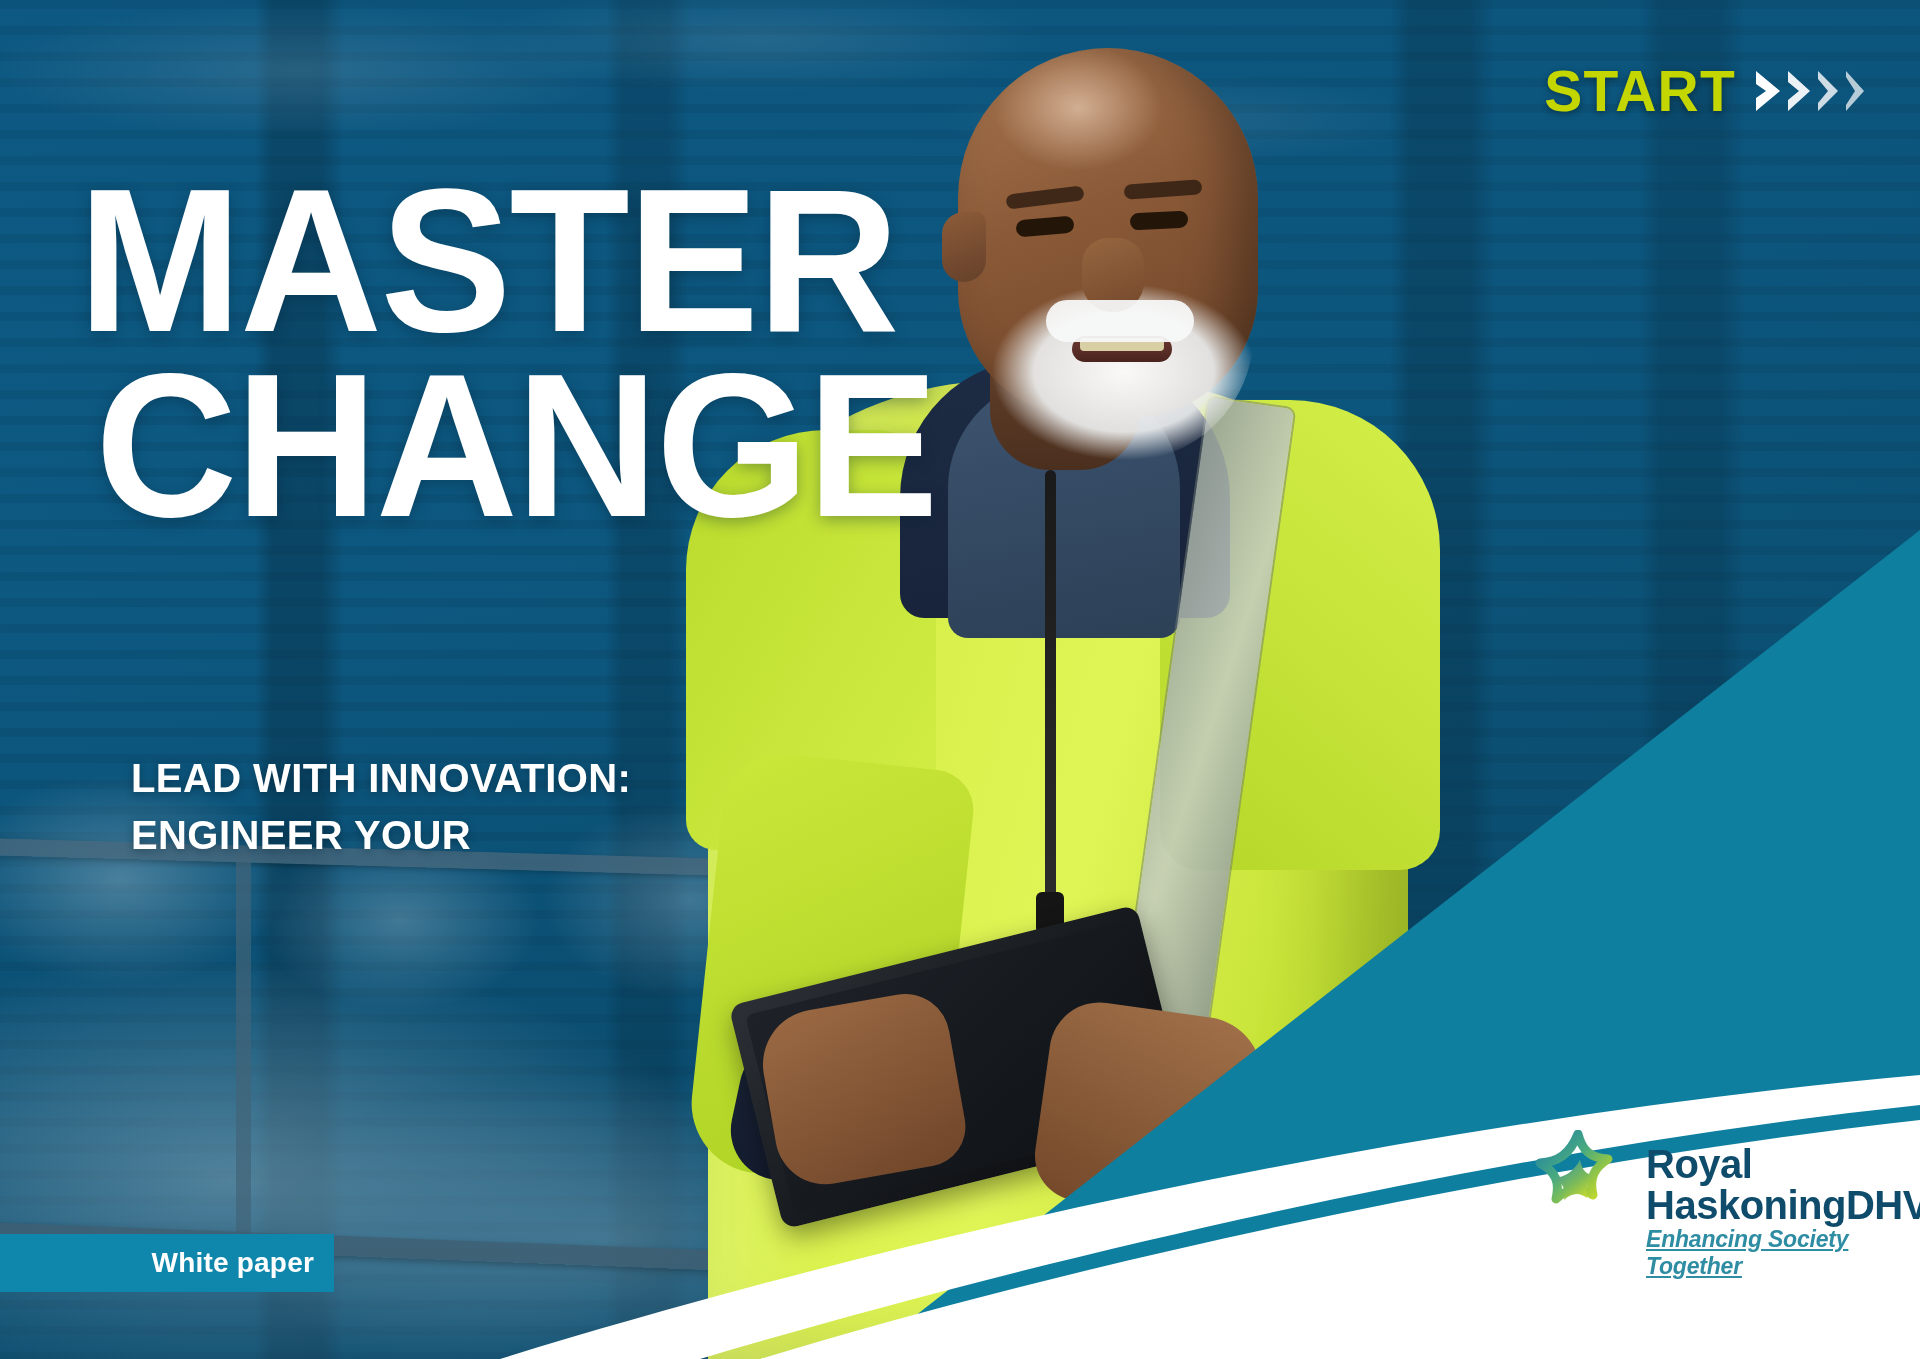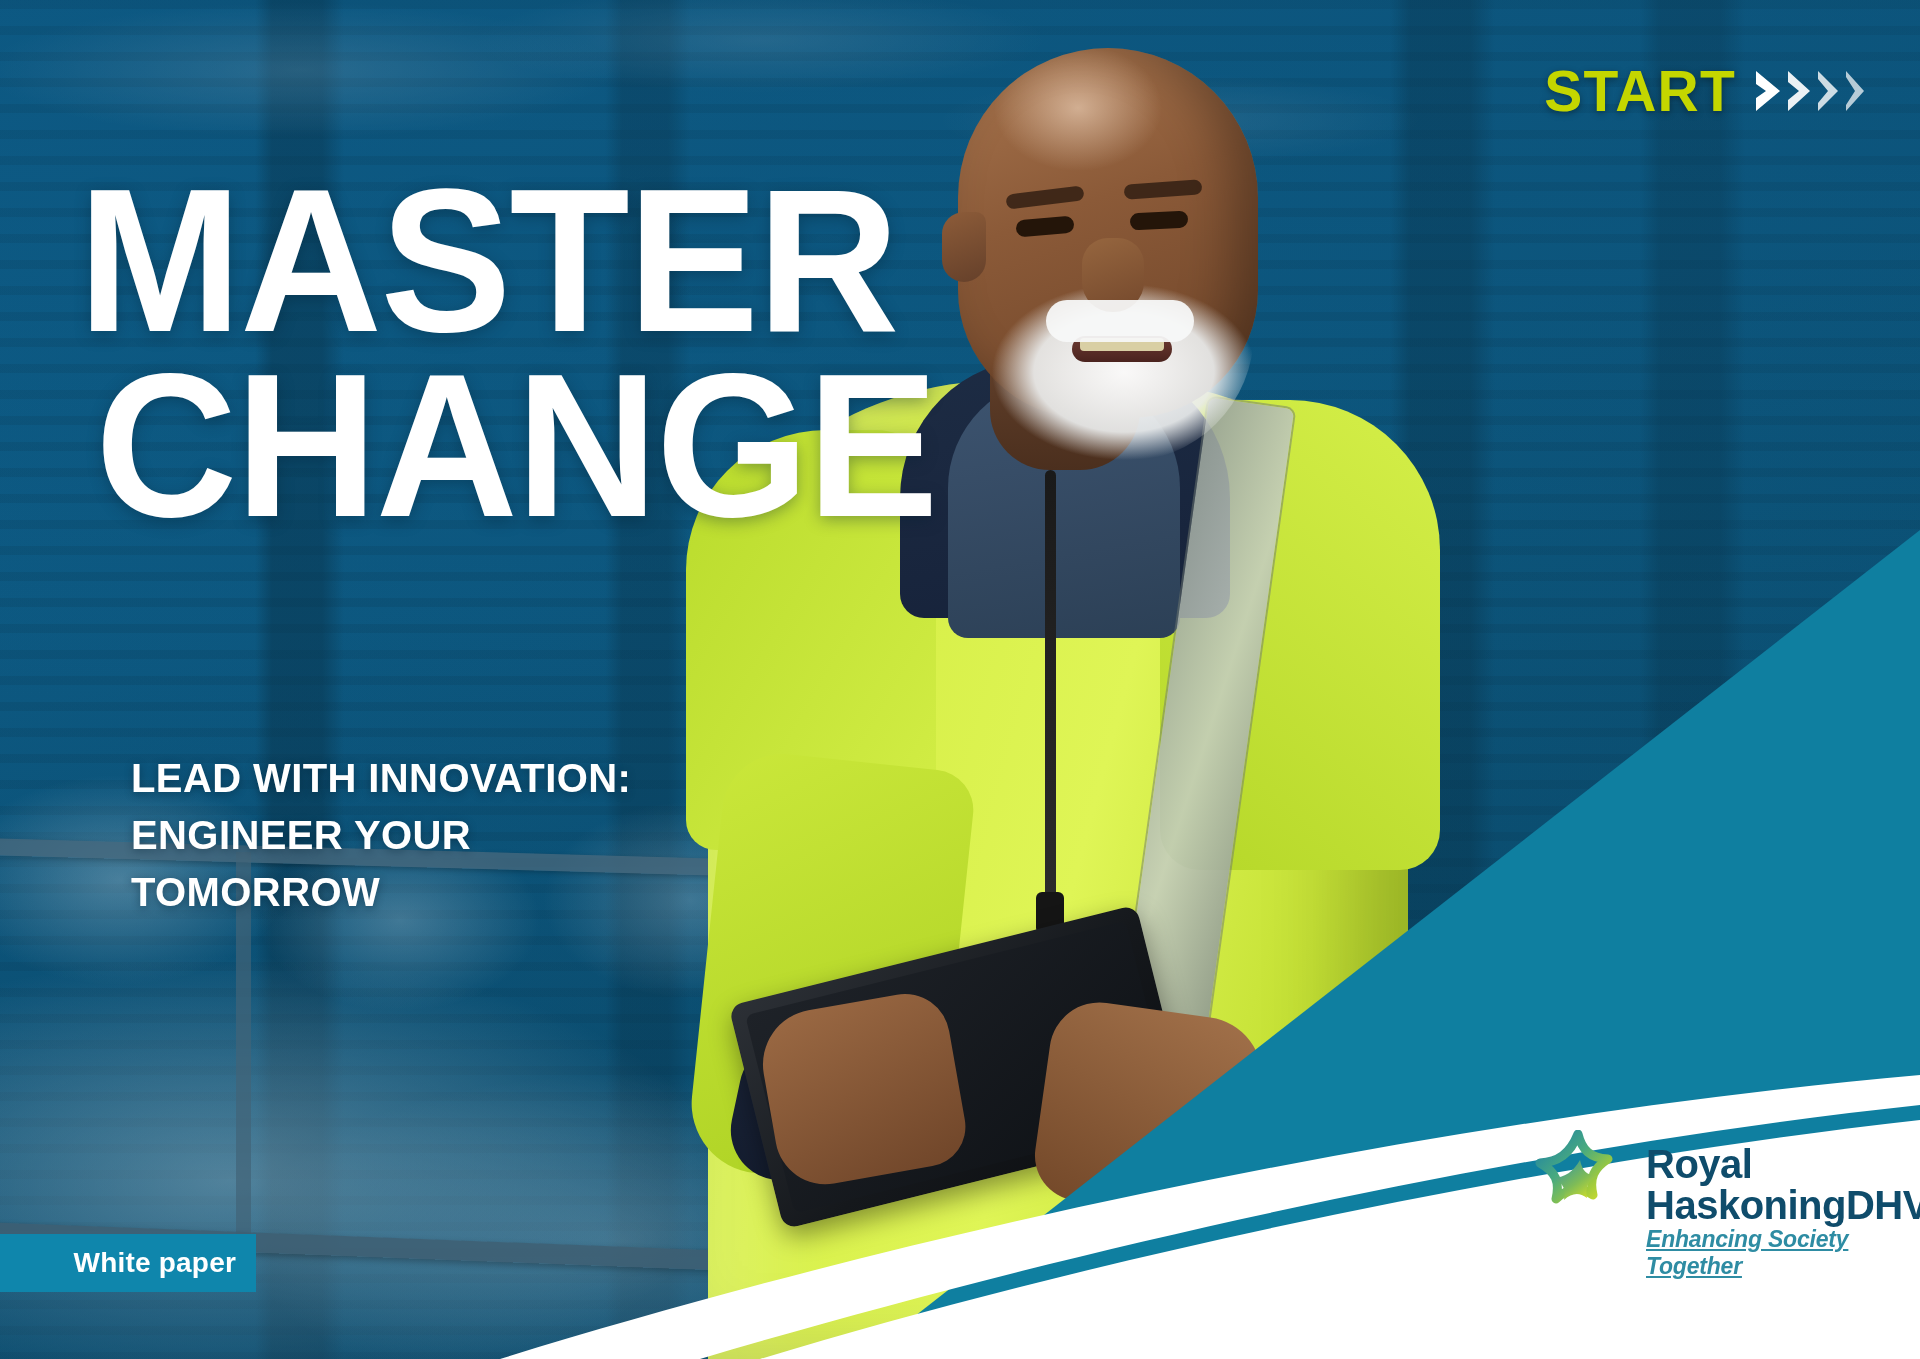--- a/index.html
+++ b/index.html
@@ -217,21 +217,21 @@
     color:#ffffff;
     font-size:40px; font-weight:700; line-height:1.42;
     letter-spacing:.4px;
     text-shadow:0 2px 9px rgba(4,32,48,.45);
     z-index:7;
     margin-left:36px;
   }
   .tagline span{ display:block; }
 
   .badge{
-    position:absolute; left:0; top:1234px; width:256px; height:58px;
+    position:absolute; left:0; top:1234px; width:334px; height:58px;
     background:#0f86ac;
     display:flex; align-items:center; justify-content:flex-end;
     padding-right:20px;
     z-index:9;
   }
   .badge-text{ color:#fff; font-size:28px; font-weight:700; letter-spacing:.2px; }
 
   
   .start-btn{
     position:absolute; right:38px; top:58px;
@@ -315,21 +315,20 @@
       <path d="M 1920,1120 C 1560,1160 1120,1250 760,1359 L 1920,1359 Z" fill="#ffffff"></path>
       <path d="M 1920,1105 C 1500,1150 1050,1255 700,1359 L 500,1359
                C 900,1235 1420,1120 1920,1075 Z" fill="#ffffff" opacity="1"></path>
     </svg>
   </div>
 
 
   <div class="tagline">
     <span>LEAD WITH INNOVATION:</span>
     <span>ENGINEER YOUR</span>
-    <span>TOMORROW</span>
   </div>
 
   <div class="badge">
     <span class="badge-text">White paper</span>
   </div>
 
   <div class="start-btn">
     <span class="start-label">START</span>
     <span class="chevrons">
       <svg width="128" height="46" viewBox="0 0 128 46">

